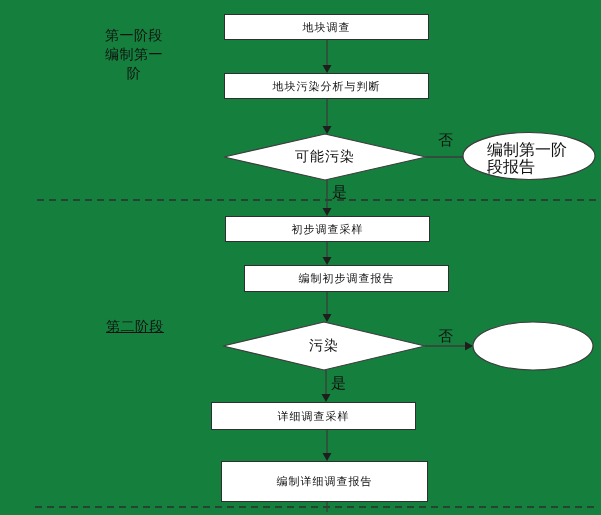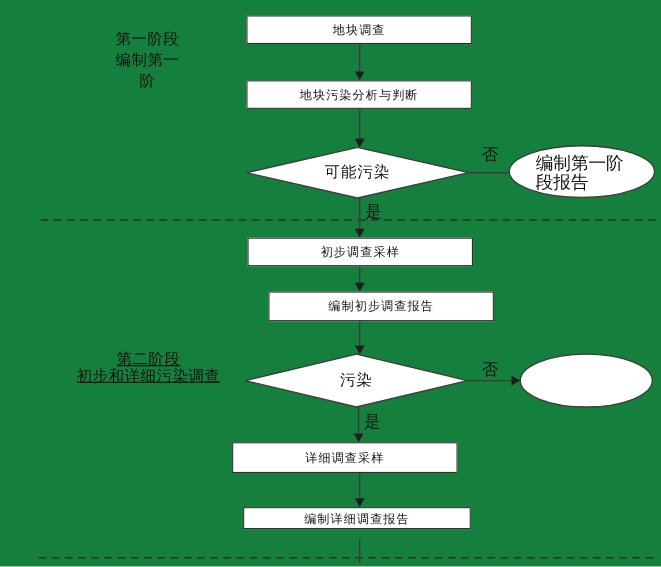--- a/index.html
+++ b/index.html
@@ -78,29 +78,28 @@
     <ellipse cx="529" cy="156" rx="66" ry="23.5" fill="#ffffff" stroke="#3c3c3c" stroke-width="1.2"></ellipse>
     <ellipse cx="533" cy="346" rx="60" ry="24" fill="#ffffff" stroke="#3c3c3c" stroke-width="1.2"></ellipse>
   </svg>
 
   <div class="stage-label lh19" style="left:100px; top:26px; width:68px;">
     <span>第一阶段</span>
     <span>编制第一阶</span>
   </div>
   <div class="stage-label lh15" style="left:65px; top:319px; width:140px;text-decoration:underline;">
     <span>第二阶段</span>
-    <span>初步和详细污染调查</span>
   </div>
 
   <div class="node" style="left:224px; top:14px;  height:26px;">地块调查</div>
   <div class="node" style="left:224px; top:73px;  height:26px;text-align:center;">地块污染分析与判断</div>
   <div class="node" style="left:225px; top:216px; height:26px;">初步调查采样</div>
   <div class="node" style="left:225px; top:265px; height:27px;margin-left:19px;">编制初步调查报告</div>
   <div class="node" style="left:211px; top:402px; height:28px;">详细调查采样</div>
-  <div class="node" style="left:221px; top:461px; height:20px; width:207px;">编制详细调查报告</div>
+  <div class="node" style="left:221px; top:461px; height:41px; width:207px;">编制详细调查报告</div>
 
   <div class="center-text" style="left:224px; top:134px; width:202px; height:46px;">可能污染</div>
   <div class="center-text" style="left:223px; top:322px; width:202px; height:48px;">污染</div>
 
   <div class="terminal-text lh17" style="left:487px; top:141px;">
     <span>编制第一阶</span>
     <span>段报告</span>
   </div>
 
   <div class="overlay-text" style="left:438px; top:131px;">否</div>

